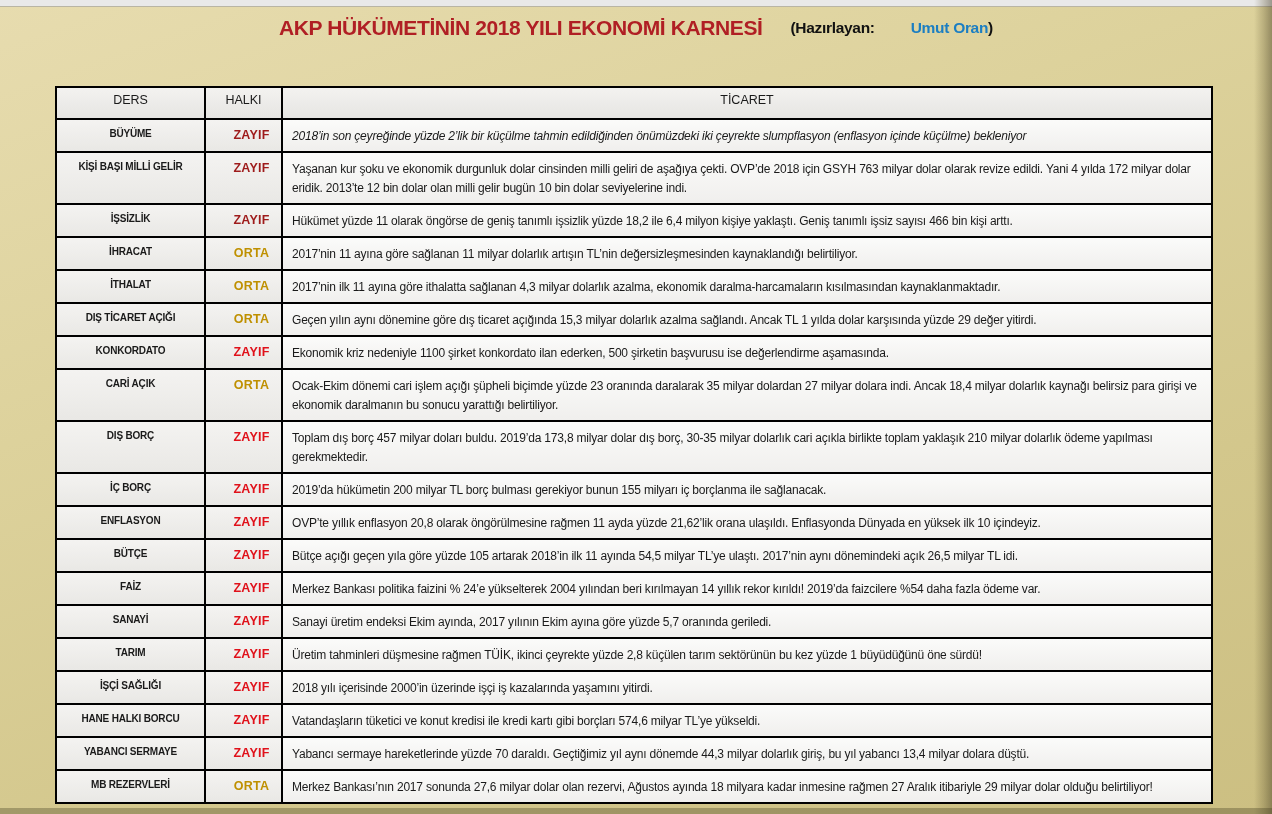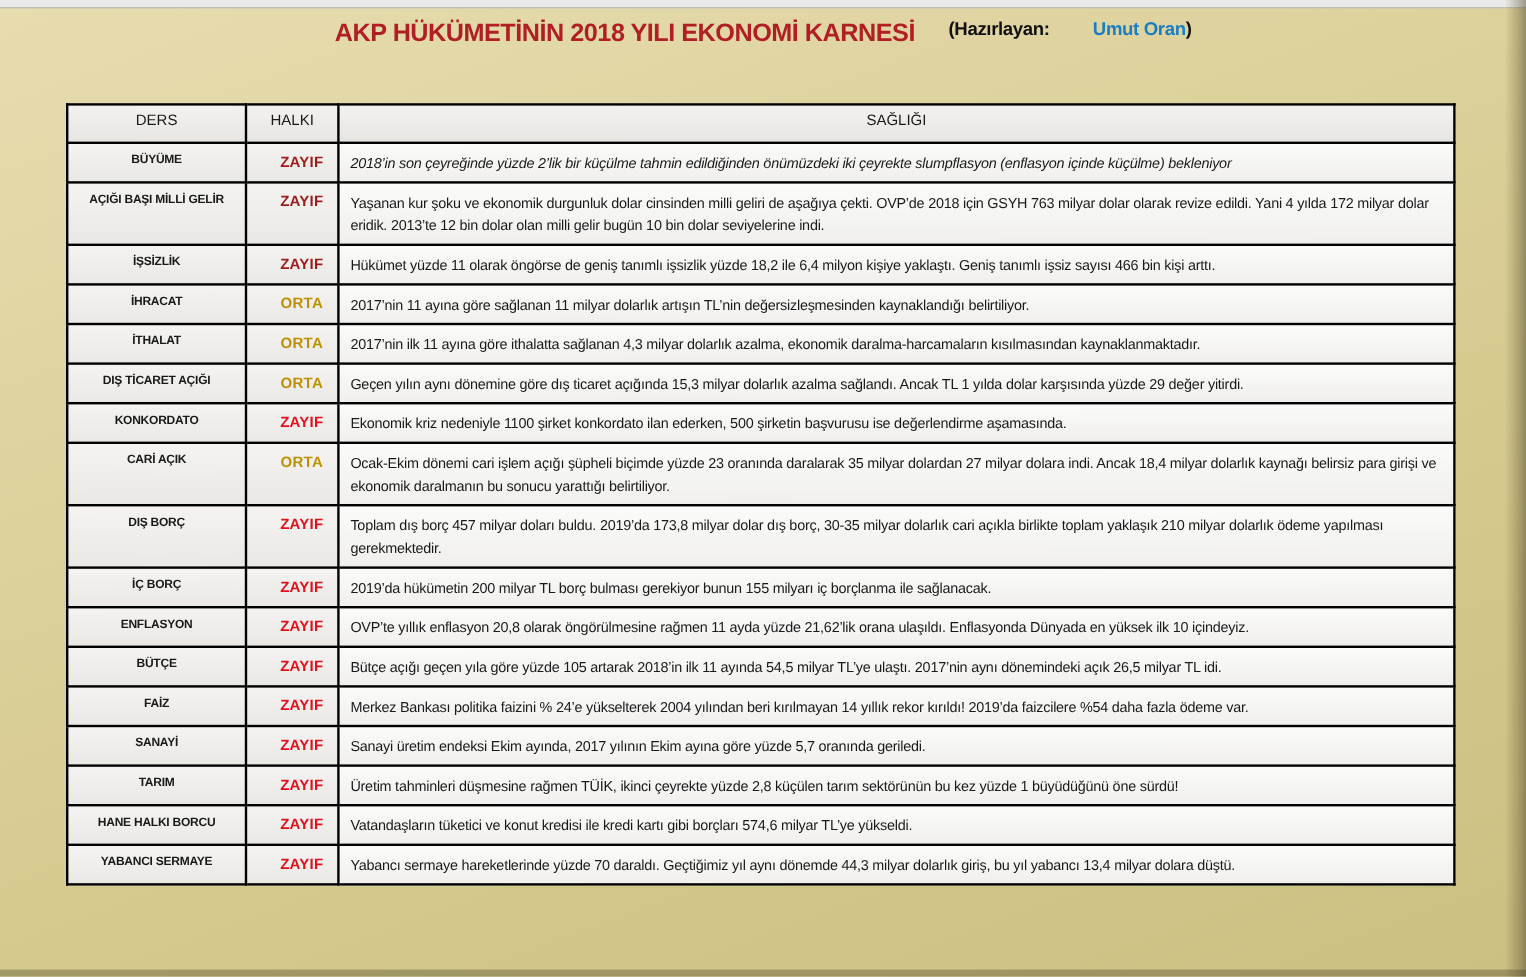--- a/index.html
+++ b/index.html
@@ -19,21 +19,21 @@
   .right-shade{
     position:absolute;top:0;right:0;bottom:0;width:18px;
     background:linear-gradient(90deg,rgba(90,80,45,0) 0%,rgba(90,80,45,.28) 55%,rgba(60,52,28,.45) 100%);
   }
   .bottom-shade{
     position:absolute;left:0;right:0;bottom:0;height:6px;
     background:rgba(70,62,35,.35);
   }
   .title-bar{
     position:absolute;left:0;top:16px;width:100%;
-    display:flex;justify-content:center;align-items:flex-start;gap:28px;
+    display:flex;justify-content:center;align-items:center;gap:28px;
     white-space:nowrap;
   }
   .main-title{
     font-size:21px;font-weight:bold;letter-spacing:-0.4px;
   }
   .prepared{
     font-size:15.5px;color:#111;font-weight:600;letter-spacing:-0.3px;
   }
   .prepared .author{font-weight:bold;padding-left:32px;}
   table.karne{
@@ -86,32 +86,32 @@
   <table class="karne">
     <colgroup>
       <col class="c-ders">
         <col class="c-notu">
         <col class="c-aciklama">
     </colgroup>
     <thead>
       <tr>
         <th>DERS</th>
         <th>HALKI</th>
-        <th>SAĞLIĞI</th>
+        <th>TİCARET</th>
       </tr>
     </thead>
     <tbody id="table-body">
   <tr class="data-row">
     <td class="ders">BÜYÜME</td>
     <td class="notu" style="color: rgb(158, 27, 27);">ZAYIF</td>
     <td class="aciklama italic">2018’in son çeyreğinde yüzde 2’lik bir küçülme tahmin edildiğinden önümüzdeki iki çeyrekte slumpflasyon (enflasyon içinde küçülme) bekleniyor</td>
   </tr>
 
   <tr class="data-row">
-    <td class="ders">AÇIĞI BAŞI MİLLİ GELİR</td>
+    <td class="ders">KİŞİ BAŞI MİLLİ GELİR</td>
     <td class="notu" style="color: rgb(158, 27, 27);">ZAYIF</td>
     <td class="aciklama">Yaşanan kur şoku ve ekonomik durgunluk dolar cinsinden milli geliri de aşağıya çekti. OVP’de 2018 için GSYH 763 milyar dolar olarak revize edildi. Yani 4 yılda 172 milyar dolar eridik.  2013’te 12 bin dolar olan milli gelir bugün 10 bin dolar seviyelerine indi.</td>
   </tr>
 
   <tr class="data-row">
     <td class="ders">İŞSİZLİK</td>
     <td class="notu" style="color: rgb(158, 27, 27);">ZAYIF</td>
     <td class="aciklama">Hükümet yüzde 11 olarak öngörse de geniş tanımlı işsizlik yüzde 18,2 ile 6,4 milyon kişiye yaklaştı. Geniş tanımlı işsiz sayısı 466 bin kişi arttı.</td>
   </tr>
 
@@ -180,31 +180,41 @@
     <td class="notu" style="color: rgb(224, 17, 26);">ZAYIF</td>
     <td class="aciklama">Sanayi üretim endeksi Ekim ayında, 2017 yılının Ekim ayına göre yüzde 5,7 oranında geriledi.</td>
   </tr>
 
   <tr class="data-row">
     <td class="ders">TARIM</td>
     <td class="notu" style="color: rgb(224, 17, 26);">ZAYIF</td>
     <td class="aciklama">Üretim tahminleri düşmesine rağmen TÜİK, ikinci çeyrekte yüzde 2,8 küçülen tarım sektörünün bu kez yüzde 1 büyüdüğünü öne sürdü!</td>
   </tr>
 
+  <tr class="data-row">
+    <td class="ders">İŞÇİ SAĞLIĞI</td>
+    <td class="notu" style="color: rgb(224, 17, 26);">ZAYIF</td>
+    <td class="aciklama">2018 yılı içerisinde 2000’in üzerinde işçi iş kazalarında yaşamını yitirdi.</td>
+  </tr>
 
   <tr class="data-row">
     <td class="ders">HANE HALKI BORCU</td>
     <td class="notu" style="color: rgb(224, 17, 26);">ZAYIF</td>
     <td class="aciklama">Vatandaşların tüketici ve konut kredisi ile kredi kartı gibi borçları 574,6 milyar TL’ye yükseldi.</td>
   </tr>
 
   <tr class="data-row">
     <td class="ders">YABANCI SERMAYE</td>
     <td class="notu" style="color: rgb(224, 17, 26);">ZAYIF</td>
     <td class="aciklama">Yabancı sermaye hareketlerinde yüzde 70 daraldı.  Geçtiğimiz yıl aynı dönemde 44,3 milyar dolarlık giriş, bu yıl yabancı 13,4 milyar dolara düştü.</td>
   </tr>
 
+  <tr class="data-row">
+    <td class="ders">MB REZERVLERİ</td>
+    <td class="notu" style="color: rgb(191, 144, 0);">ORTA</td>
+    <td class="aciklama">Merkez Bankası’nın 2017 sonunda 27,6 milyar dolar olan rezervi, Ağustos ayında 18 milyara kadar inmesine rağmen 27 Aralık itibariyle 29 milyar dolar olduğu belirtiliyor!</td>
+  </tr>
 </tbody>
   </table>
 
   <div class="right-shade"></div>
   <div class="bottom-shade"></div>
 </div>
 
 </body></html>

